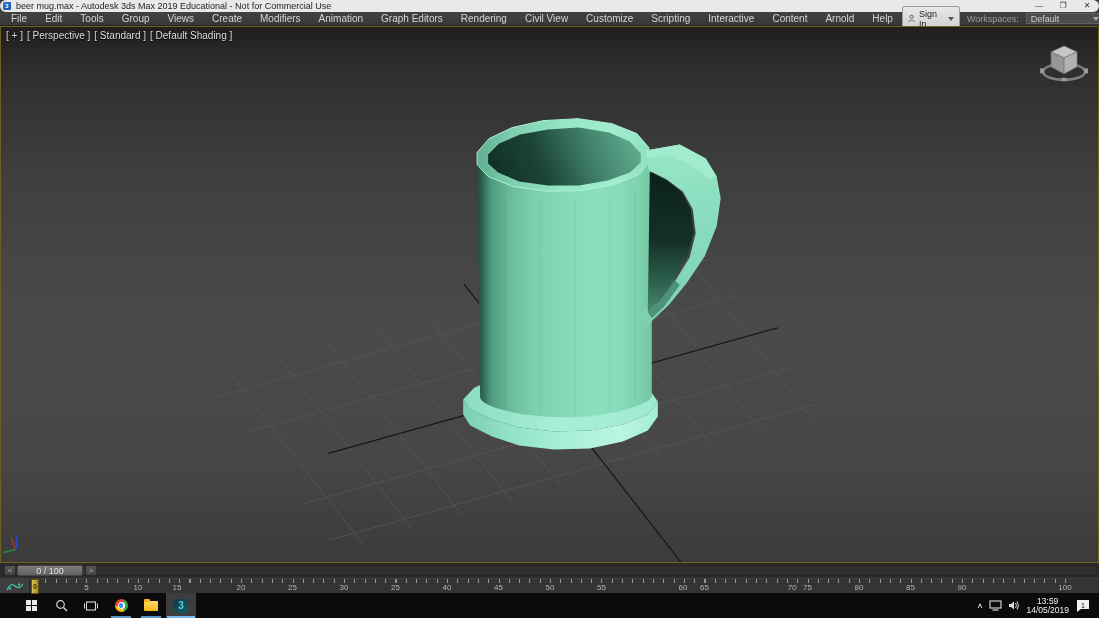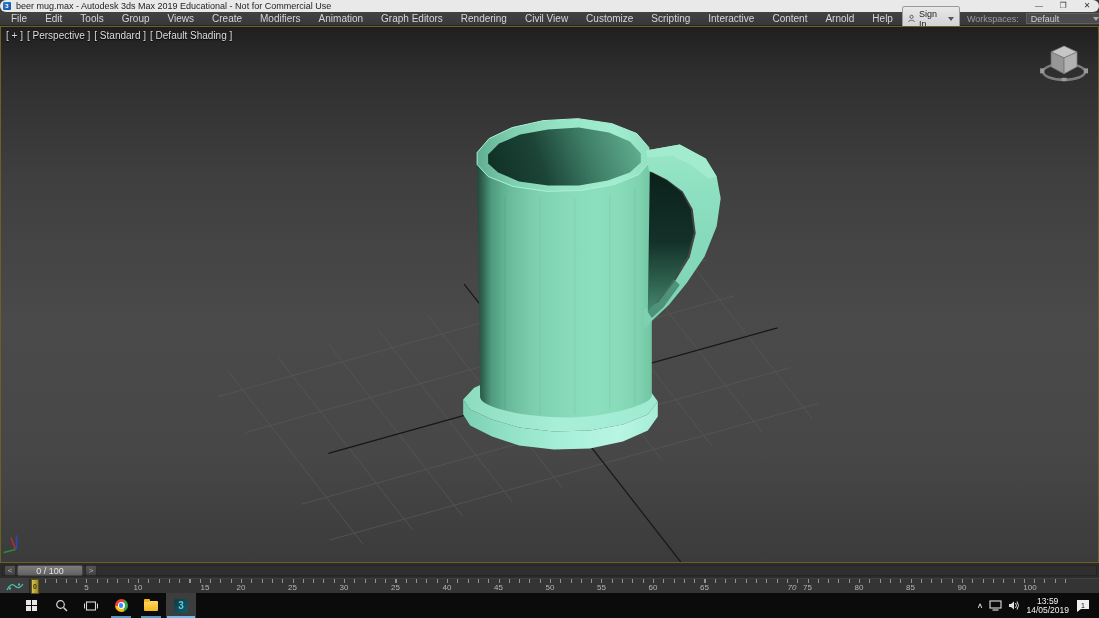--- a/index.html
+++ b/index.html
@@ -263,38 +263,38 @@
         <path d="M1,9 Q5,1 9,5 T17,3" fill="none" stroke="#45c4ad" stroke-width="1.3"></path>
         <rect x="3" y="6.5" width="2" height="2" fill="#45c4ad"></rect>
           <rect x="12" y="2.5" width="2" height="2" fill="#45c4ad"></rect>
       </svg>
     </div>
     <div class="ruler">
       <div class="minor-ticks"></div>
       <div class="playhead">0</div>
     <span class="tick-label" style="left: 56.5px;">5</span>
         <span class="tick-label" style="left: 108px;">10</span>
-        <span class="tick-label" style="left: 175px;">15</span>
+        <span class="tick-label" style="left: 147px;">15</span>
         <span class="tick-label" style="left: 211px;">20</span>
         <span class="tick-label" style="left: 262.5px;">25</span>
         <span class="tick-label" style="left: 314px;">30</span>
         <span class="tick-label" style="left: 365.5px;">25</span>
         <span class="tick-label" style="left: 417px;">40</span>
         <span class="tick-label" style="left: 468.5px;">45</span>
         <span class="tick-label" style="left: 520px;">50</span>
         <span class="tick-label" style="left: 571.5px;">55</span>
-        <span class="tick-label" style="left: 623px;">60</span>
+        <span class="tick-label" style="left: 653px;">60</span>
         <span class="tick-label" style="left: 674.5px;">65</span>
         <span class="tick-label" style="left: 762px; font-style: italic;">70</span>
         <span class="tick-label" style="left: 777.5px;">75</span>
         <span class="tick-label" style="left: 829px;">80</span>
         <span class="tick-label" style="left: 880.5px;">85</span>
         <span class="tick-label" style="left: 932px;">90</span>
         <span class="tick-label" style="left: 936px; margin-top: 24px;">95</span>
-        <span class="tick-label" style="left: 1000px;">100</span>
+        <span class="tick-label" style="left: 1035px;">100</span>
       </div>
   </div>
 
   <div class="taskbar">
     <div class="tb-left">
       <div class="tb-cell">
         <div class="start-grid">
             <i></i>
             <i></i>
             <i></i>

